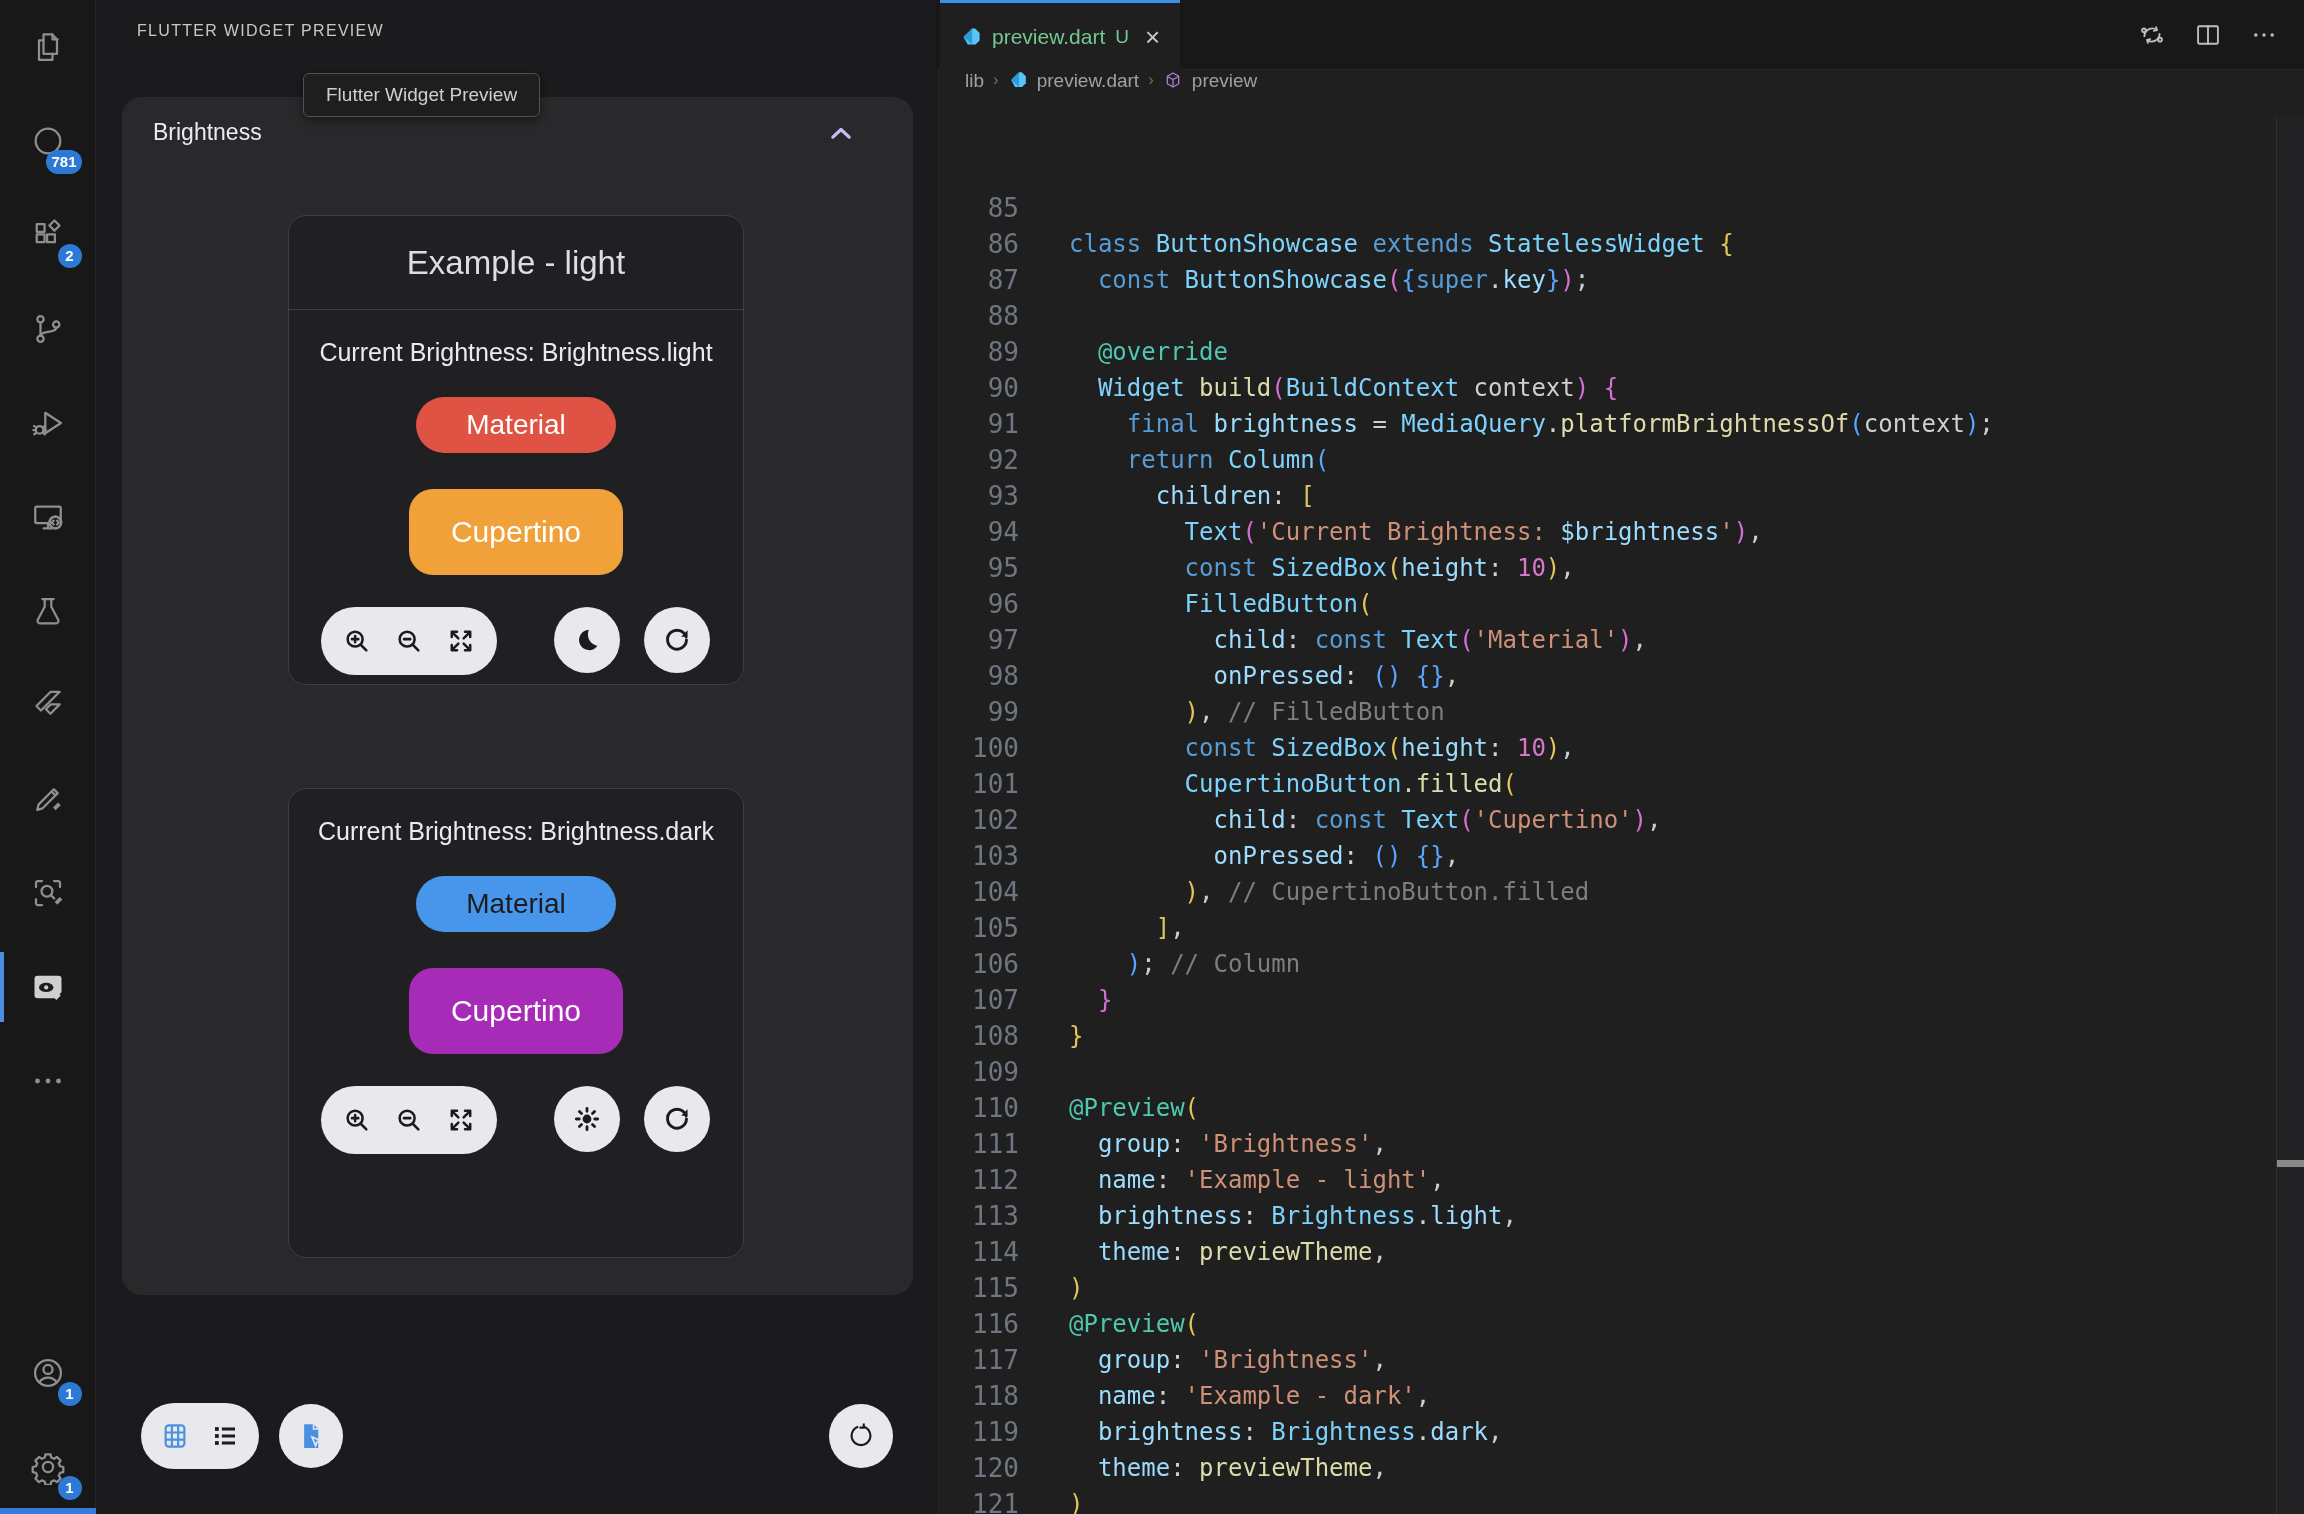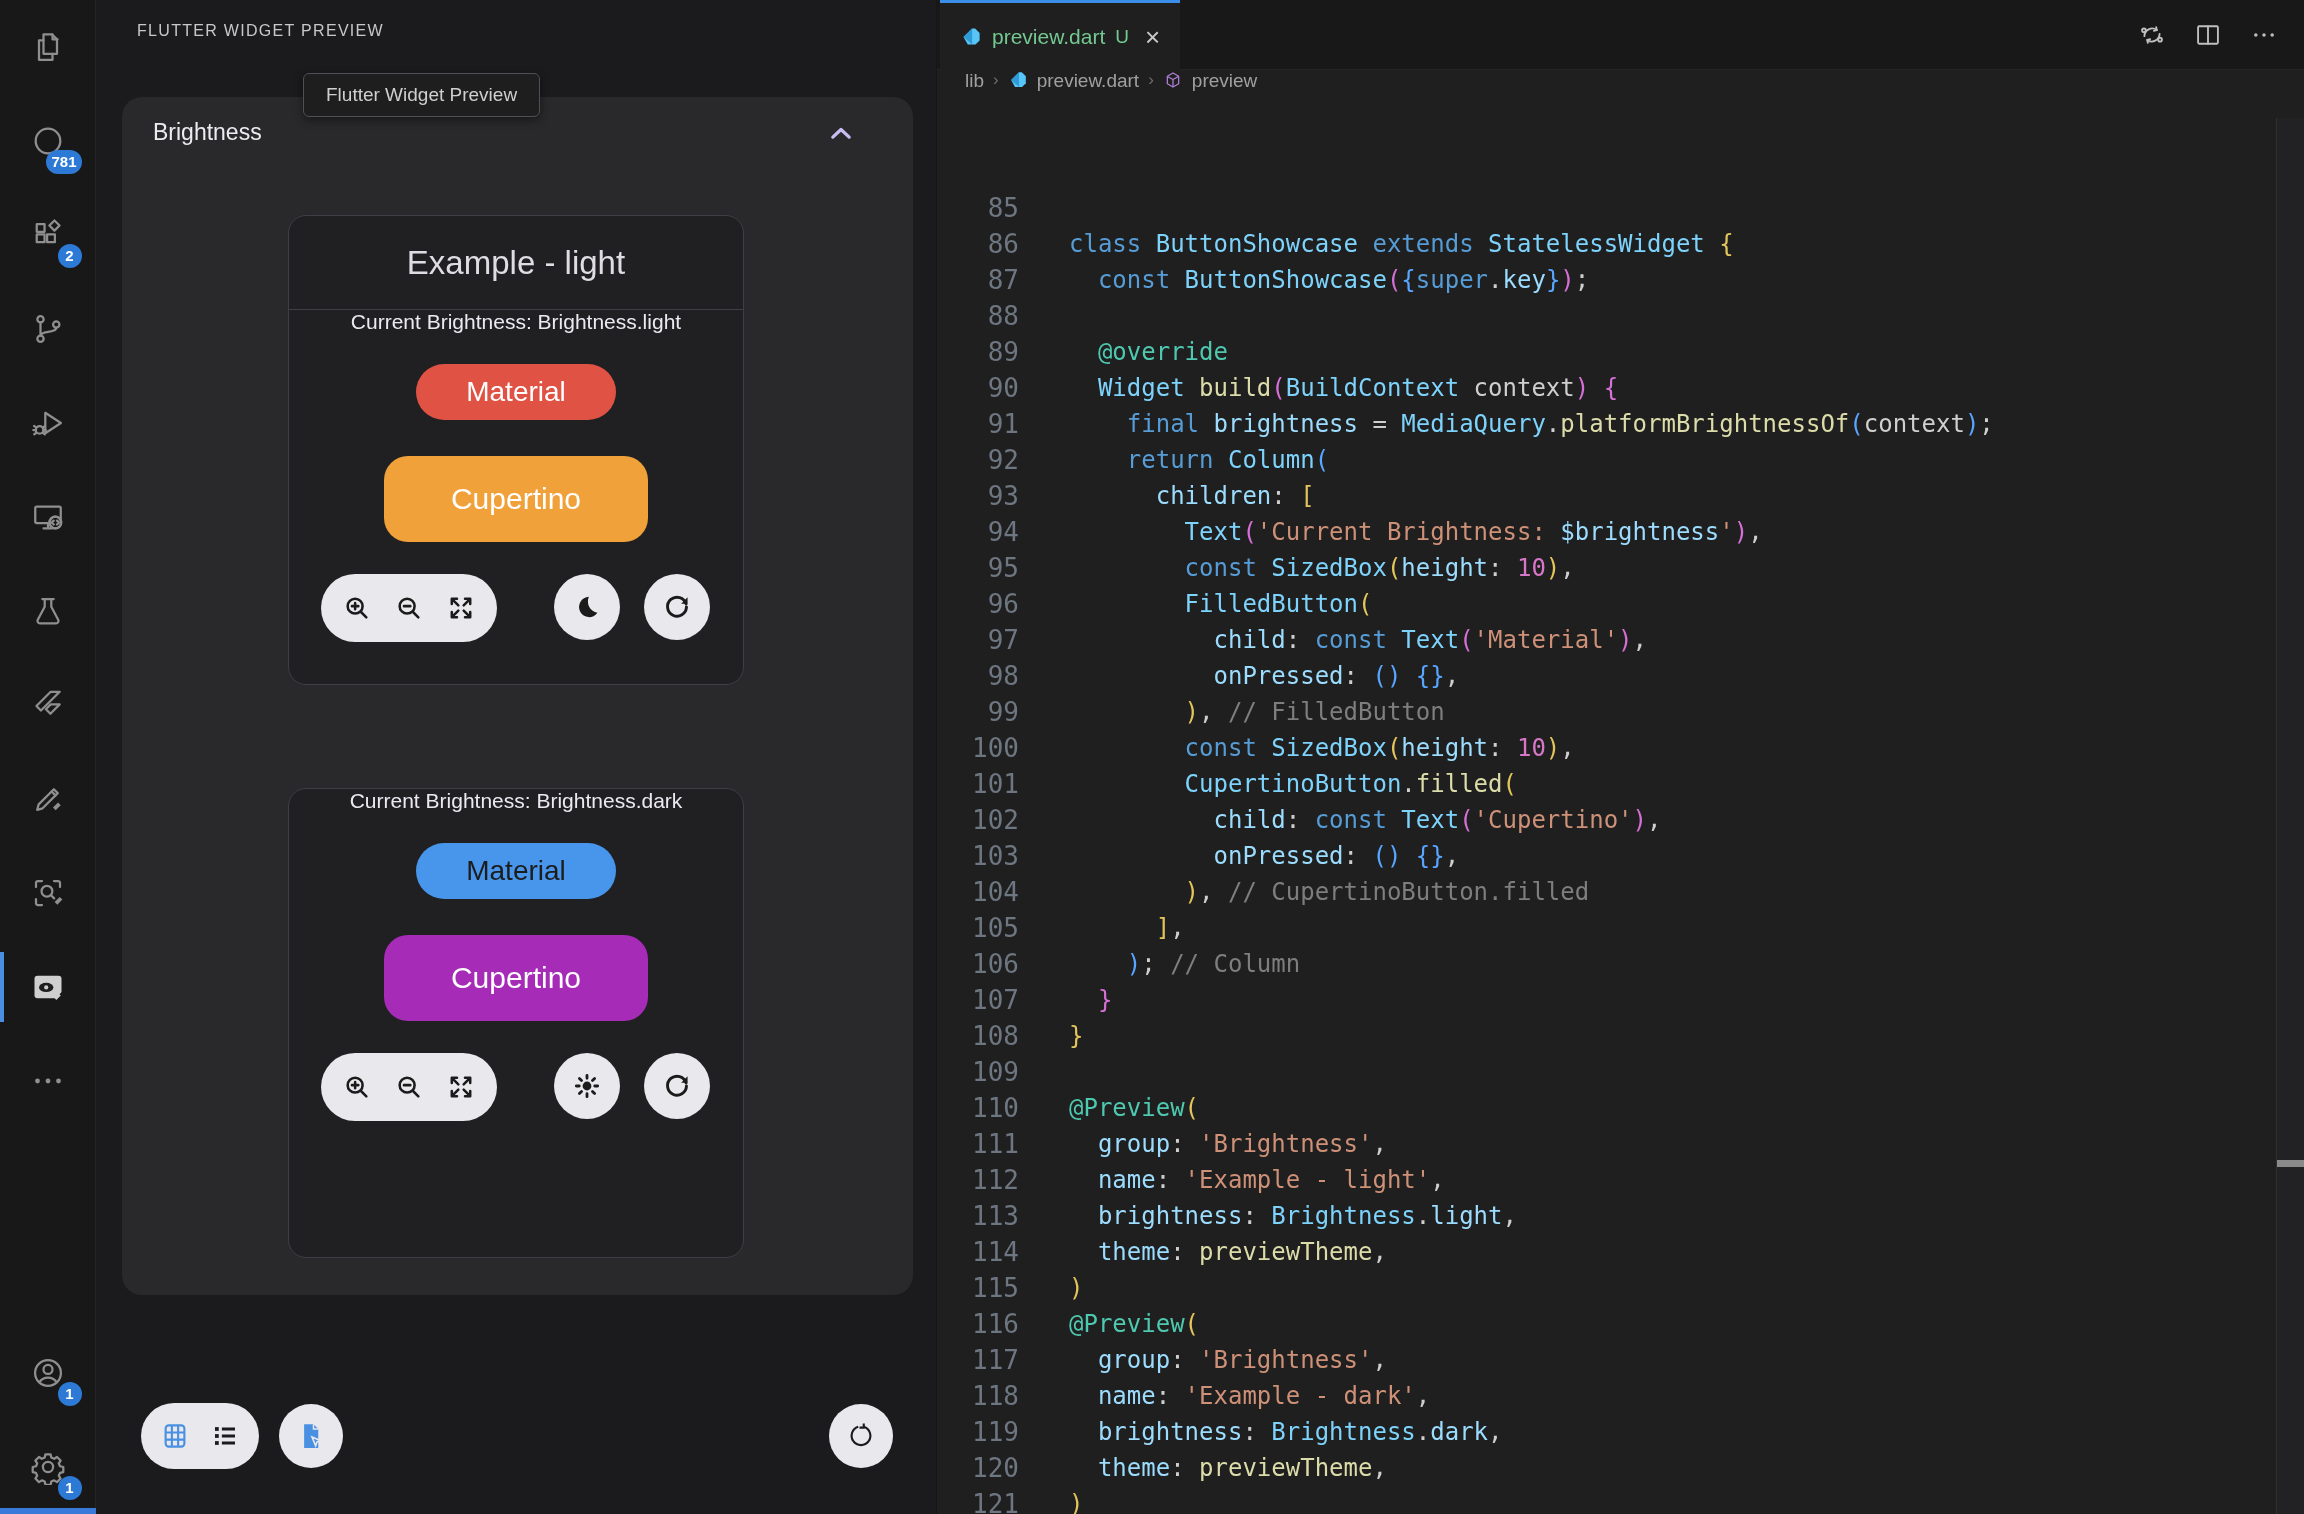--- a/index.html
+++ b/index.html
@@ -27,24 +27,24 @@
   .group-card{position:absolute;left:26px;top:97px;width:791px;height:1198px;background:#29292B;border-radius:20px;}
   .group-label{position:absolute;left:31px;top:22px;font-size:23px;color:#EDEBEF;}
   .group-chevron{position:absolute;right:56px;top:22px;width:32px;height:28px;cursor:pointer;}
   .group-chevron svg{width:32px;height:28px;stroke:#C9BCF2;fill:none;stroke-width:2.8;stroke-linecap:round;stroke-linejoin:round;}
 
   .preview-card{position:absolute;left:166px;width:456px;height:470px;background:#202023;
     border:1.5px solid #3E3E46;border-radius:18px;overflow:hidden;}
   .preview-card.light{top:118px;} .preview-card.dark{top:691px;}
   .pc-title{height:94px;display:flex;align-items:center;justify-content:center;font-size:33px;color:#DFDDE3;
     border-bottom:1.5px solid #3E3E46;}
-  .pc-status{text-align:center;font-size:21px;color:#ECEAF0;}
+  .pc-status{margin-top:28px;text-align:center;font-size:25px;color:#ECEAF0;}
   .pc-material{display:block;margin:30px auto 0;width:200px;height:56px;border:none;border-radius:32px;font-size:28px;
     font-family:"Liberation Sans",sans-serif;cursor:pointer;}
-  .pc-cupertino{display:block;margin:36px auto 0;width:264px;height:86px;border:none;border-radius:24px;font-size:30px;
+  .pc-cupertino{display:block;margin:36px auto 0;width:214px;height:86px;border:none;border-radius:24px;font-size:30px;
     font-family:"Liberation Sans",sans-serif;cursor:pointer;}
   .pc-toolbar{position:relative;margin-top:32px;height:68px;}
   .zoom-pill{position:absolute;left:32px;top:0;width:176px;height:68px;background:#E9E8EC;border-radius:34px;
     display:flex;align-items:center;justify-content:space-evenly;}
   .tool-circle{position:absolute;top:0;width:66px;height:66px;border-radius:50%;background:#E9E8EC;
     display:flex;align-items:center;justify-content:center;cursor:pointer;}
   .tool-circle.theme{left:265px;} .tool-circle.reload{left:355px;}
   .pc-toolbar svg{width:32px;height:32px;stroke:#1B1B1B;fill:none;stroke-width:1.9;stroke-linecap:round;stroke-linejoin:round;cursor:pointer;}
 
   .sidebar-footer{position:absolute;left:0;top:1403px;width:841px;height:66px;}

